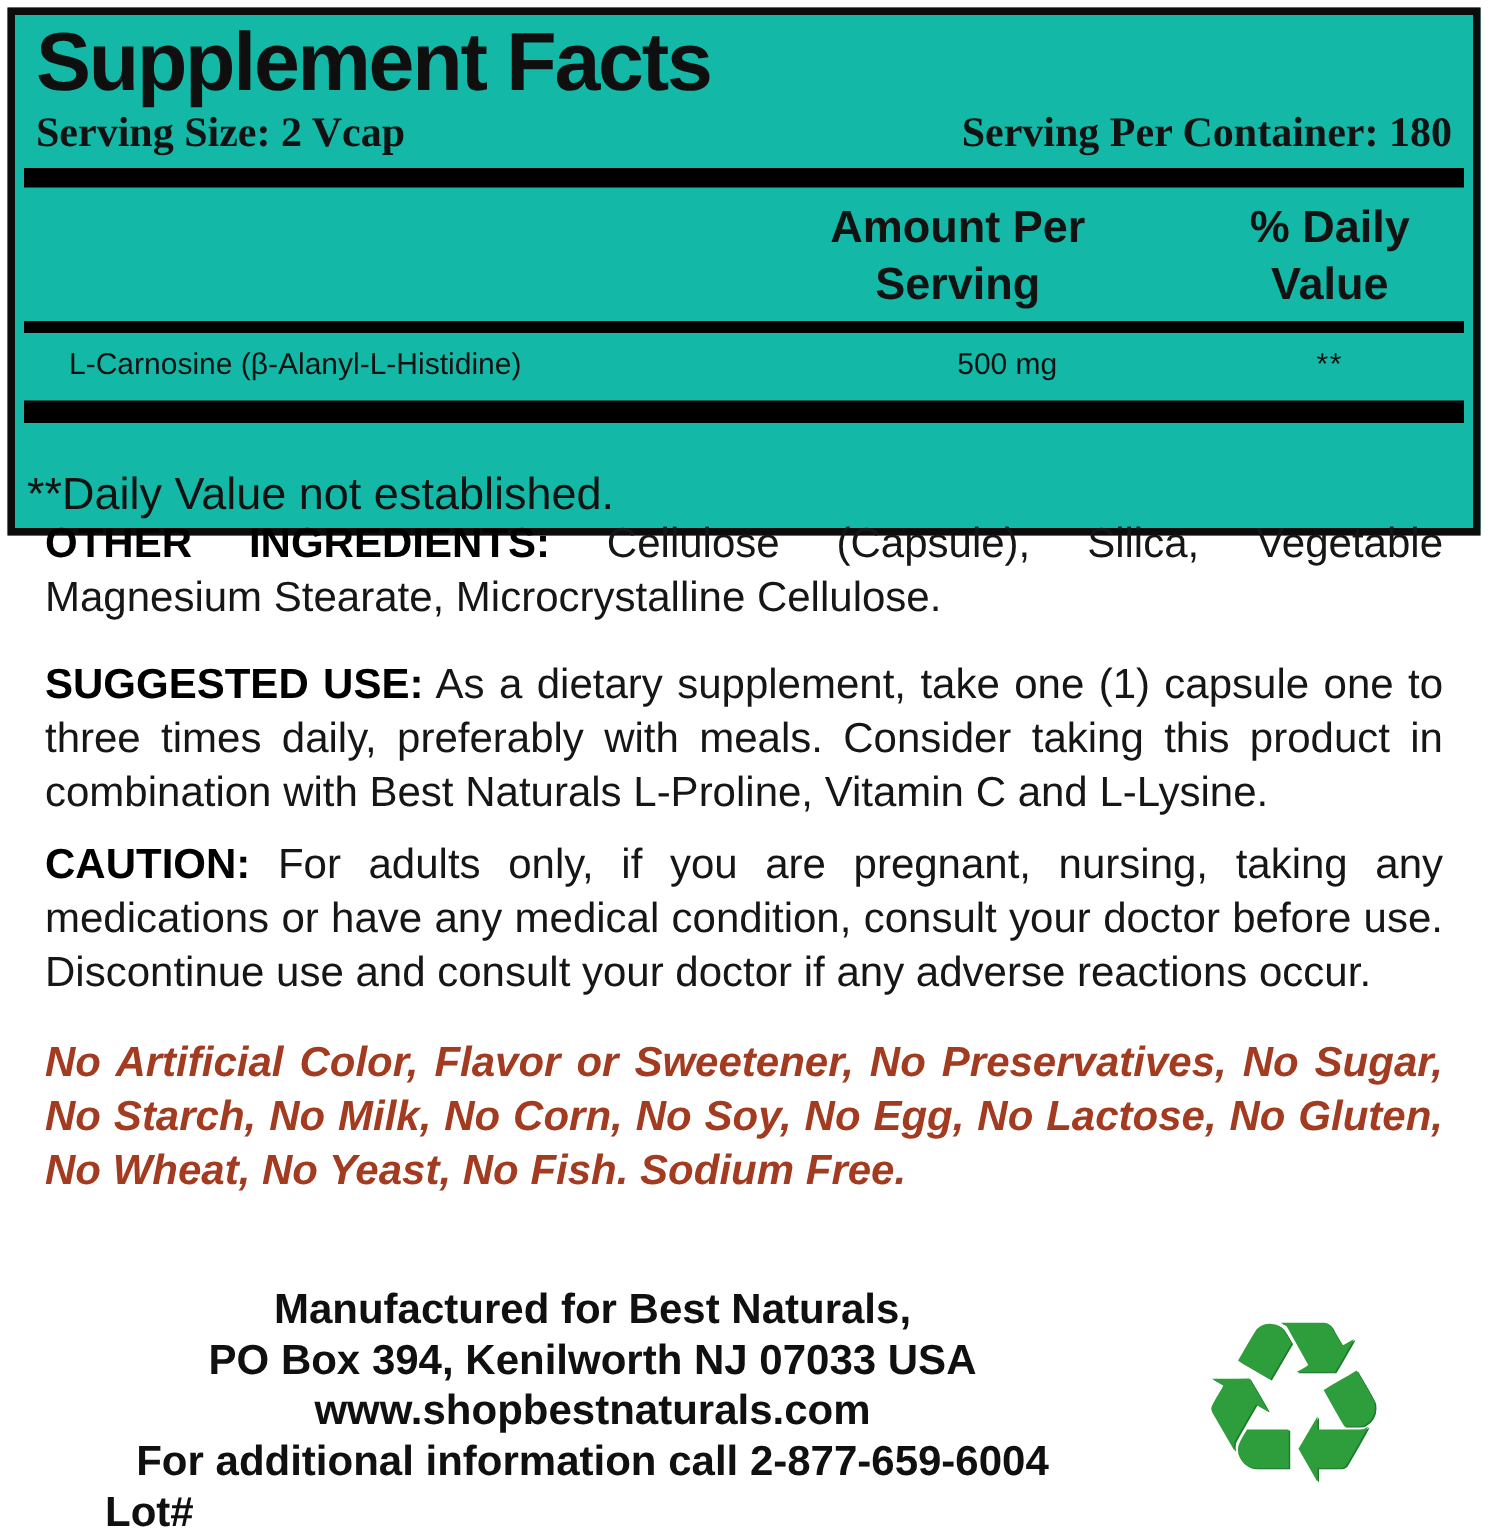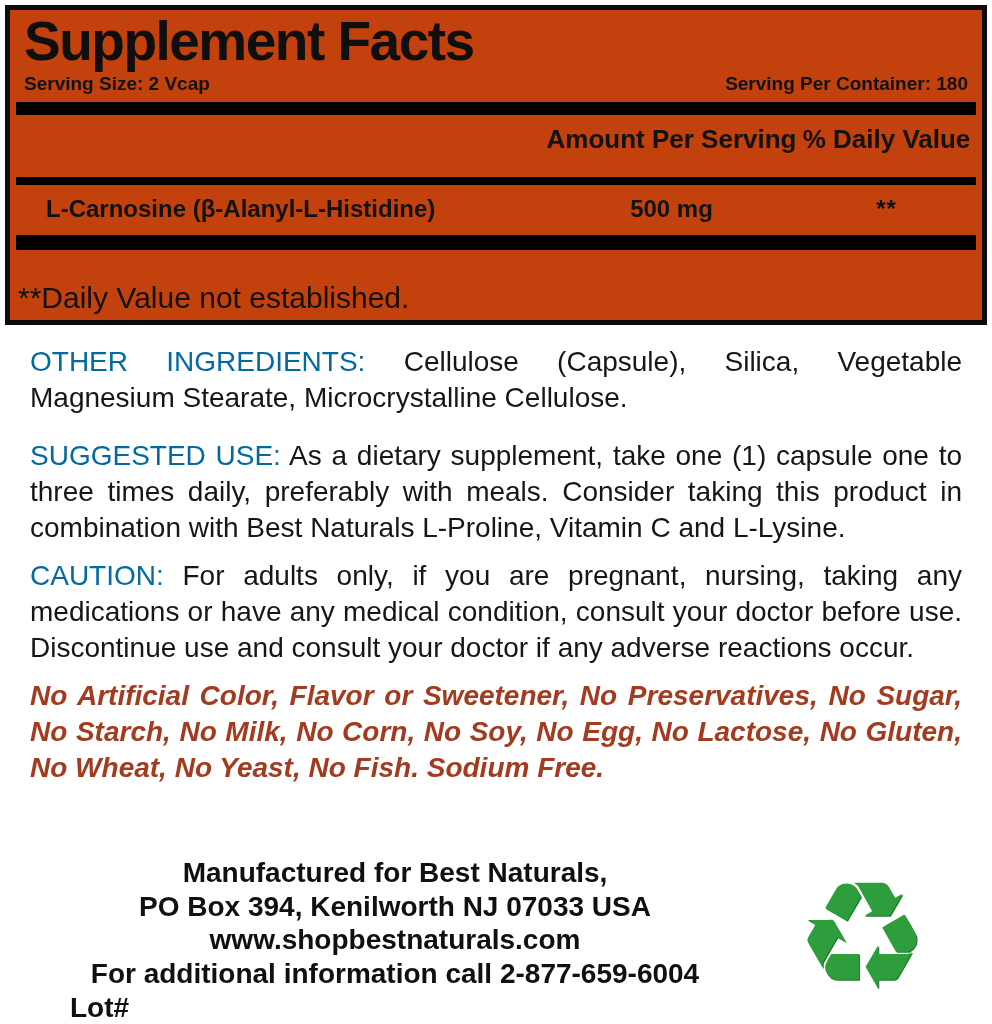--- a/index.html
+++ b/index.html
@@ -11,52 +11,53 @@
     color: #121212;
     overflow: hidden;
   }
 
   
   .facts-box {
     position: absolute;
     left: 5px; top: 5px;
     width: 982px;
     border: 5px solid #0c0c0c;
-    background: #c2410c;
+    background: #14b8a6;
     padding: 0 6px;
   }
   .facts-title {
     font-size: 55px;
     font-weight: 900;
     letter-spacing: -1.5px;
     line-height: 1.08;
     padding: 2px 8px 0;
     color: #0f0f0f;
   }
   .serving-row {
     display: flex;
     justify-content: space-between;
-    font-size: 19px;
+    font-size: 28px;
     font-weight: 700;
     padding: 2px 8px 7px;
+    font-family: Liberation Serif, serif;
   }
   .bar { background: #000; }
   .bar-1 { height: 13px; }
   .rule-med { height: 8px; background: #000; }
   .bar-2 { height: 15px; }
 
   .cols {
     display: grid;
     grid-template-columns: 1fr 255px 175px;
     align-items: start;
   }
-  .header-grid { padding: 8px 2px 21px; font-size: 26px; font-weight: 700; }
+  .header-grid { padding: 8px 2px 6px; font-size: 30px; font-weight: 700; gap: 33px; }
   .header-grid .col-head { text-align: center; line-height: 1.25; }
 
-  .ingredient-grid { padding: 10px 2px 12px; font-size: 24px; font-weight: 700; }
+  .ingredient-grid { padding: 10px 2px 12px; font-size: 20px; font-weight: 400; }
   .ingredient-name { padding-left: 28px; }
   .ingredient-amount { text-align: center; }
   .ingredient-dv { text-align: center; letter-spacing: 1px; }
 
   .footnote {
     font-size: 30px;
     font-weight: 500;
     padding: 3px 2px 5px;
     margin-top: 28px;
   }
@@ -65,26 +66,26 @@
   .content {
     position: absolute;
     left: 30px; right: 30px; top: 334px;
   }
   .para {
     text-align: justify;
     font-size: 28px;
     line-height: 36px;
     color: #161616;
   }
-  .para .lead { font-weight: 400; color: #0369a1; }
+  .para .lead { font-weight: 700; color: #000000; }
   .p-other    { margin-top: 10px; }
   .p-use      { margin-top: 22px; }
   .p-caution  { margin-top: 12px; }
   .p-claims   {
-    margin-top: 12px;
+    margin-top: 24px;
     font-weight: 700;
     font-style: italic;
     color: #a33b20;
     line-height: 36px;
   }
 
   
   .footer {
     position: absolute;
     left: 40px; top: 856px;

